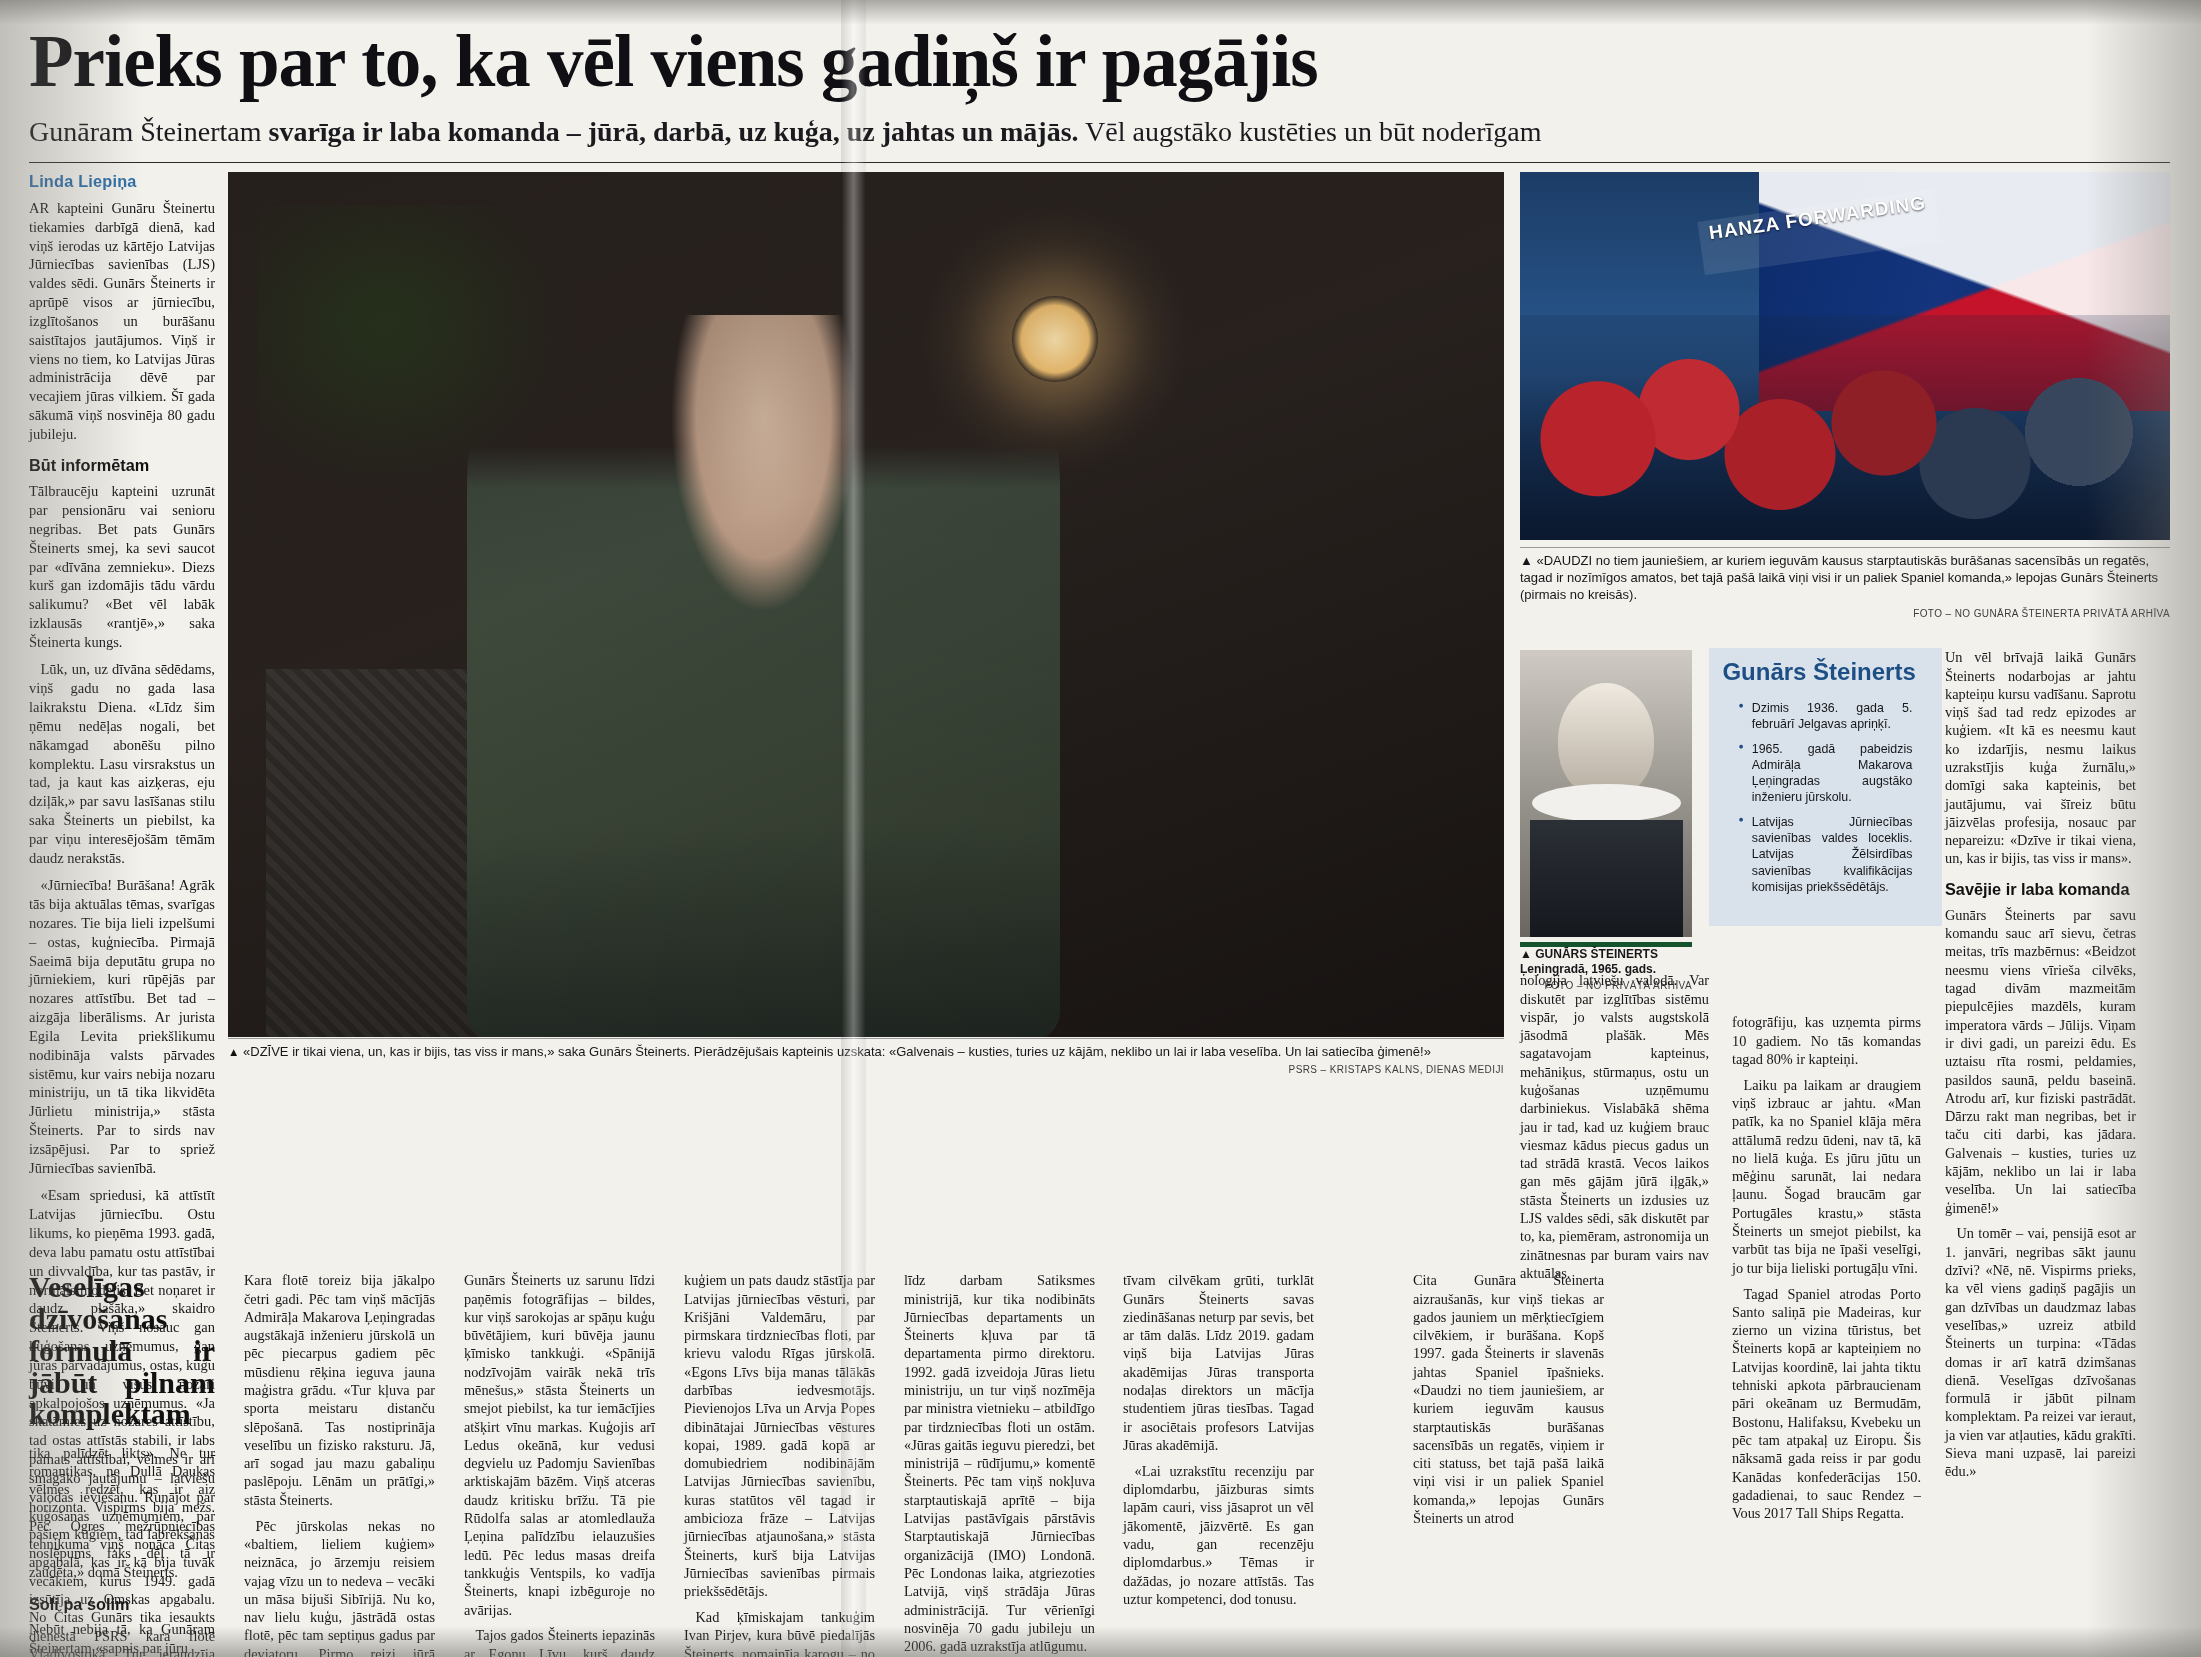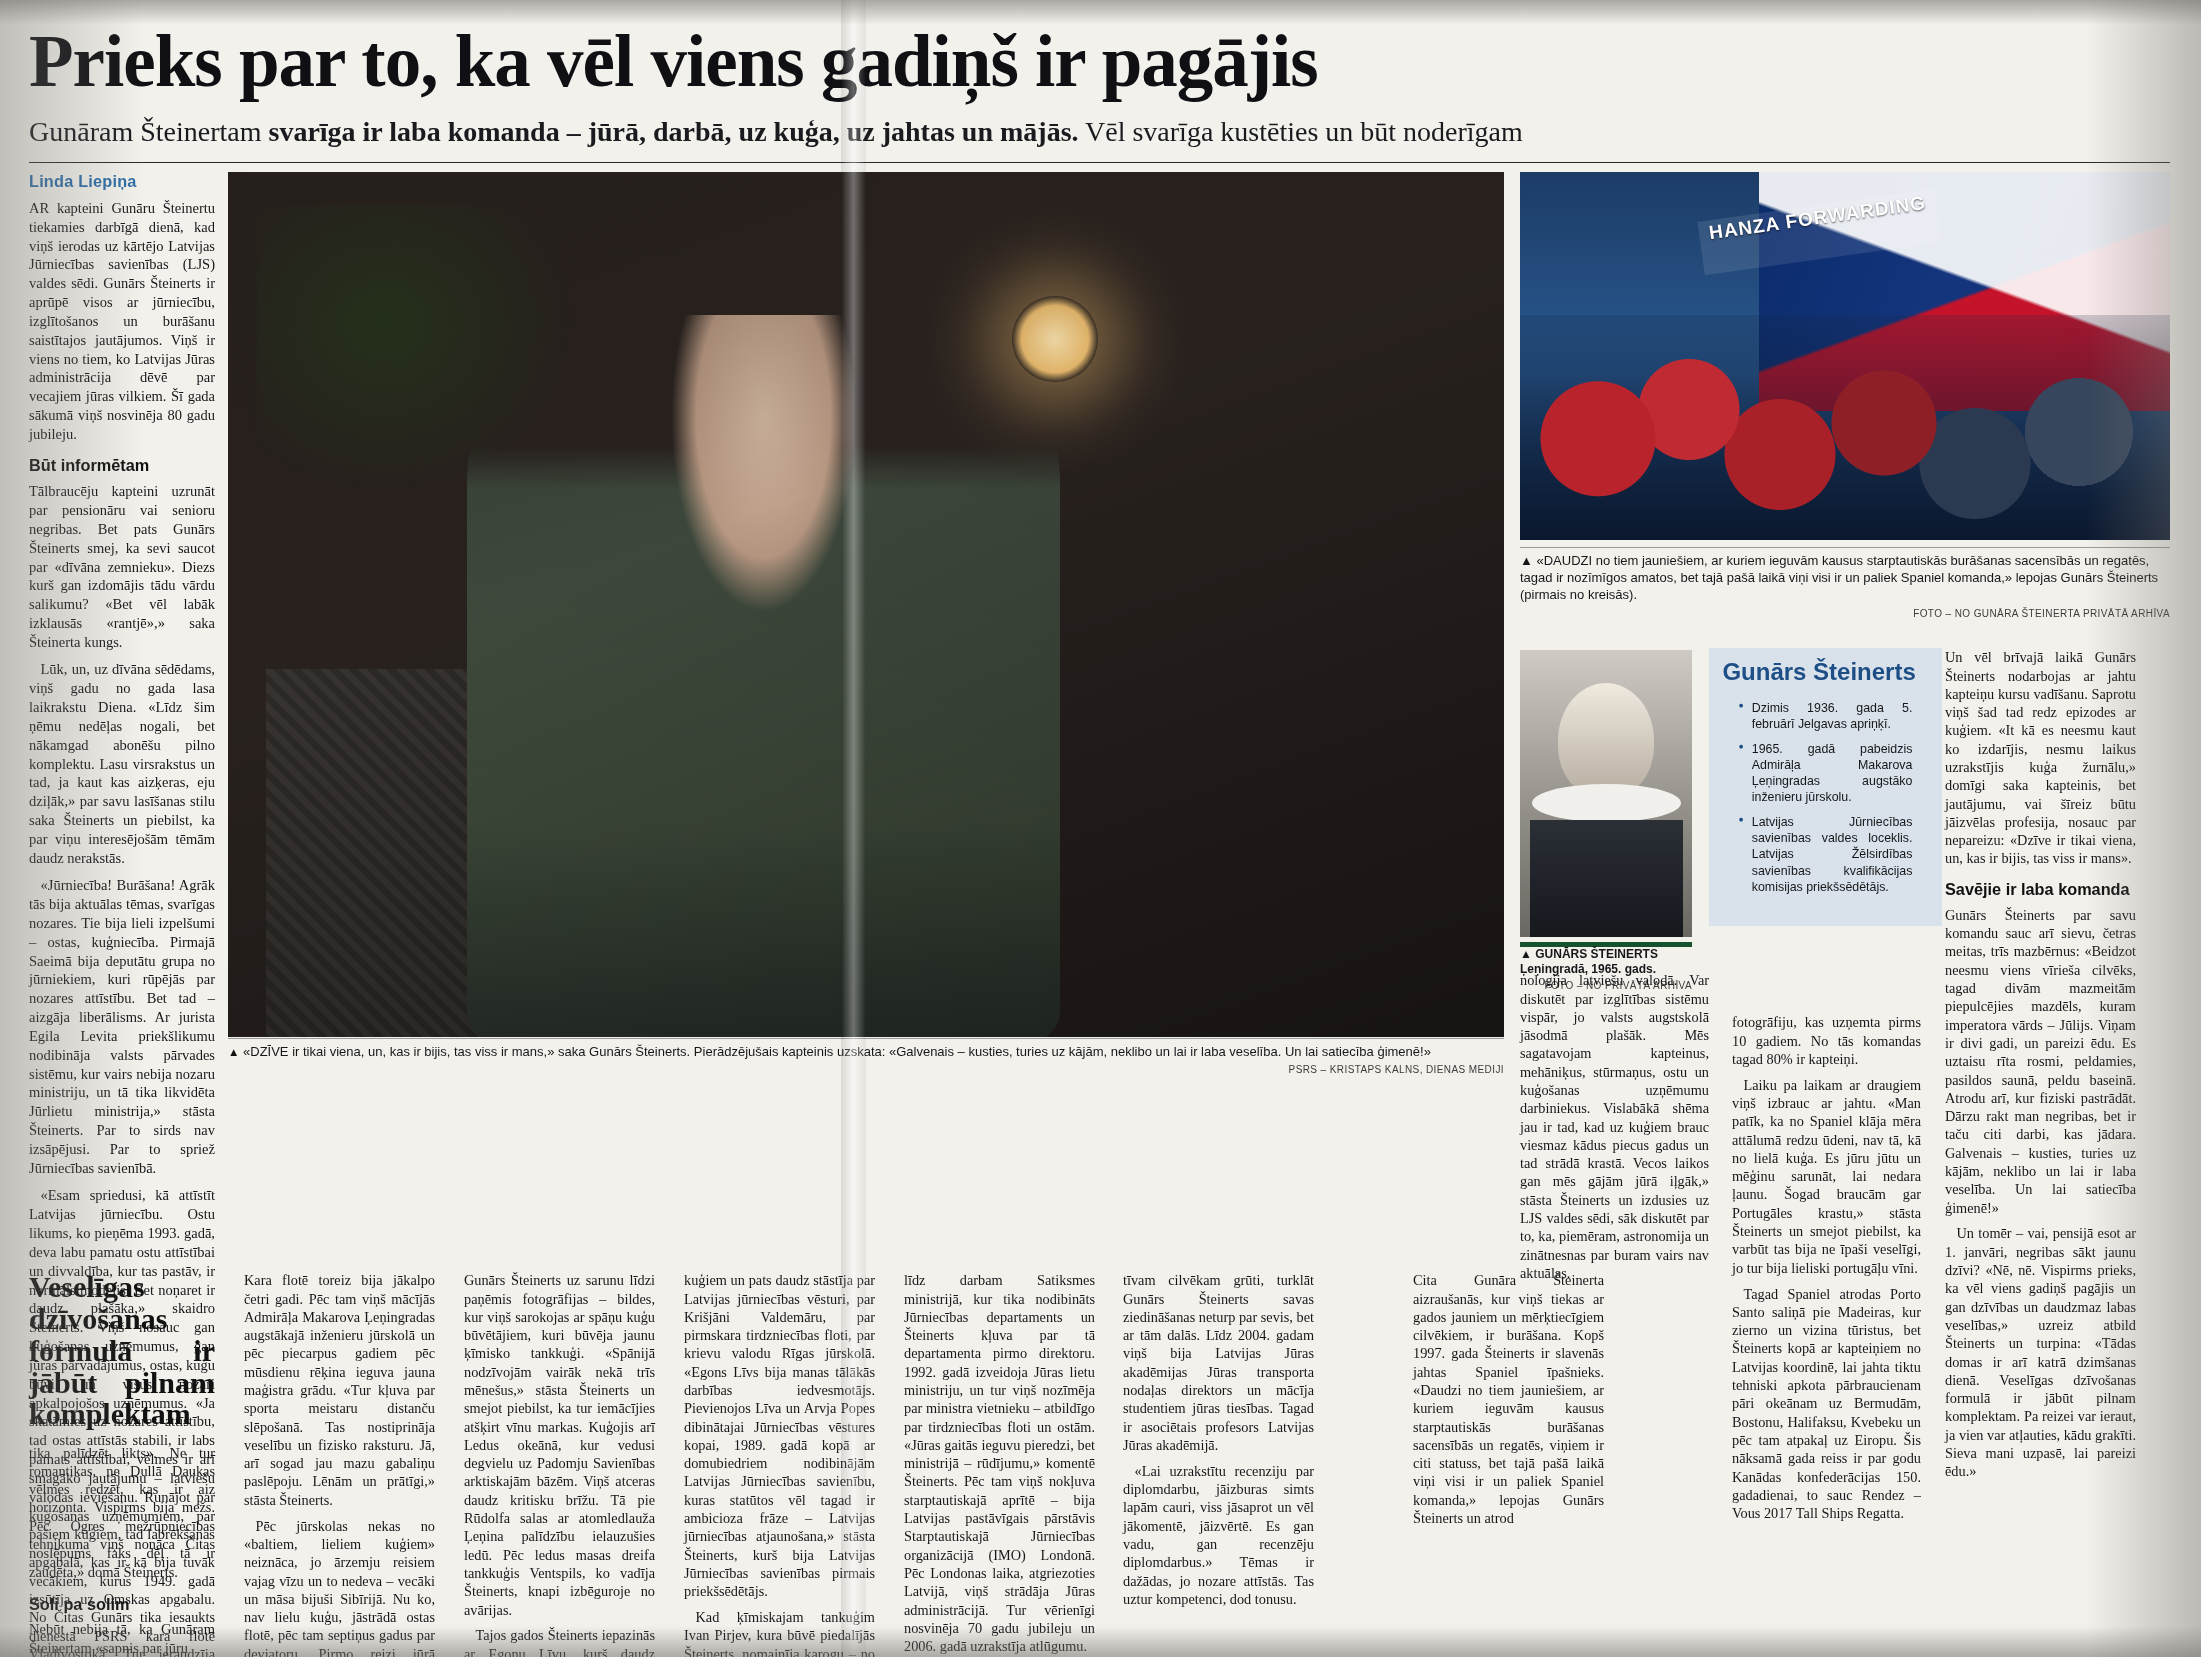--- a/index.html
+++ b/index.html
@@ -266,21 +266,21 @@
 </style>
 </head>
 <body>
 
 <div class="page">
   <div class="content">
 
     <h1 class="headline">Prieks par to, ka vēl viens gadiņš ir pagājis</h1>
     <div class="standfirst">
       <span>Gunāram Šteinertam</span>
-      <b>svarīga ir laba komanda – jūrā, darbā, uz kuģa, uz jahtas un mājās.</b><span> Vēl svarīga kustēties un būt noderīgam</span>
+      <b>svarīga ir laba komanda – jūrā, darbā, uz kuģa, uz jahtas un mājās.</b><span> Vēl augstāko kustēties un būt noderīgam</span>
     </div>
     <div class="rule-thin"></div>
 
     <div class="grid">
 
       <div class="col-intro">
         <div class="byline">Linda Liepiņa</div>
         <div class="body-txt">
           <p class="noind">AR kapteini Gunāru Šteinertu tiekamies darbīgā dienā, kad viņš ierodas uz kārtējo Latvijas Jūrniecības savienības (LJS) valdes sēdi. Gunārs Šteinerts ir aprūpē visos ar jūrniecību, izglītošanos un burāšanu saistītajos jautājumos. Viņš ir viens no tiem, ko Latvijas Jūras administrācija dēvē par vecajiem jūras vilkiem. Šī gada sākumā viņš nosvinēja 80 gadu jubileju.</p>
           <div class="subhead">Būt informētam</div>
@@ -364,21 +364,21 @@
           <p>Kad ķīmiskajam tankuģim Ivan Pirjev, kura būvē piedalījās Šteinerts, nomainīja karogu – no Padomju Savienības uz Kipras, tas bija brīdis, kad sākās atmoda. Tas laiks pieredzējušo kapteini aizveda</p>
 
         </div>
 
         <div class="lcol" style="left:875px; width:191px;">
           <p class="noind">līdz darbam Satiksmes ministrijā, kur tika nodibināts Jūrniecības departaments un Šteinerts kļuva par tā departamenta pirmo direktoru. 1992. gadā izveidoja Jūras lietu ministriju, un tur viņš nozīmēja par ministra vietnieku – atbildīgo par tirdzniecības floti un ostām. «Jūras gaitās ieguvu pieredzi, bet ministrijā – rūdījumu,» komentē Šteinerts. Pēc tam viņš nokļuva starptautiskajā aprītē – bija Latvijas pastāvīgais pārstāvis Starptautiskajā Jūrniecības organizācijā (IMO) Londonā. Pēc Londonas laika, atgriezoties Latvijā, viņš strādāja Jūras administrācijā. Tur vērienīgi nosvinēja 70 gadu jubileju un 2006. gadā uzrakstīja atlūgumu.</p>
 
         </div>
 
         <div class="lcol" style="left:1094px; width:191px;">
-          <p class="noind">tīvam cilvēkam grūti, turklāt Gunārs Šteinerts savas ziedināšanas neturp par sevis, bet ar tām dalās. Līdz 2004. gadam viņš bija Latvijas Jūras akadēmijas Jūras transporta nodaļas direktors un mācīja studentiem jūras tiesības. Tagad ir asociētais profesors Latvijas Jūras akadēmijā.</p>
+          <p class="noind">tīvam cilvēkam grūti, turklāt Gunārs Šteinerts savas ziedināšanas neturp par sevis, bet ar tām dalās. Līdz 2019. gadam viņš bija Latvijas Jūras akadēmijas Jūras transporta nodaļas direktors un mācīja studentiem jūras tiesības. Tagad ir asociētais profesors Latvijas Jūras akadēmijā.</p>
           <p>«Lai uzrakstītu recenziju par diplomdarbu, jāizburas simts lapām cauri, viss jāsaprot un vēl jākomentē, jāizvērtē. Es gan vadu, gan recenzēju diplomdarbus.» Tēmas ir dažādas, jo nozare attīstās. Tas uztur kompetenci, dod tonusu.</p>
         </div>
 
         <div class="lcol" style="left:1384px; width:191px;">
           <p class="noind">Cita Gunāra Šteinerta aizraušanās, kur viņš tiekas ar gados jauniem un mērķtiecīgiem cilvēkiem, ir burāšana. Kopš 1997. gada Šteinerts ir slavenās jahtas Spaniel īpašnieks. «Daudzi no tiem jauniešiem, ar kuriem ieguvām kausus starptautiskās burāšanas sacensībās un regatēs, viņiem ir citi statuss, bet tajā pašā laikā viņi visi ir un paliek Spaniel komanda,» lepojas Gunārs Šteinerts un atrod</p>
         </div>
       </div>
 
       <div class="lcol" style="position:absolute; left:1491px; top:707px; width:191px;">
       </div>

